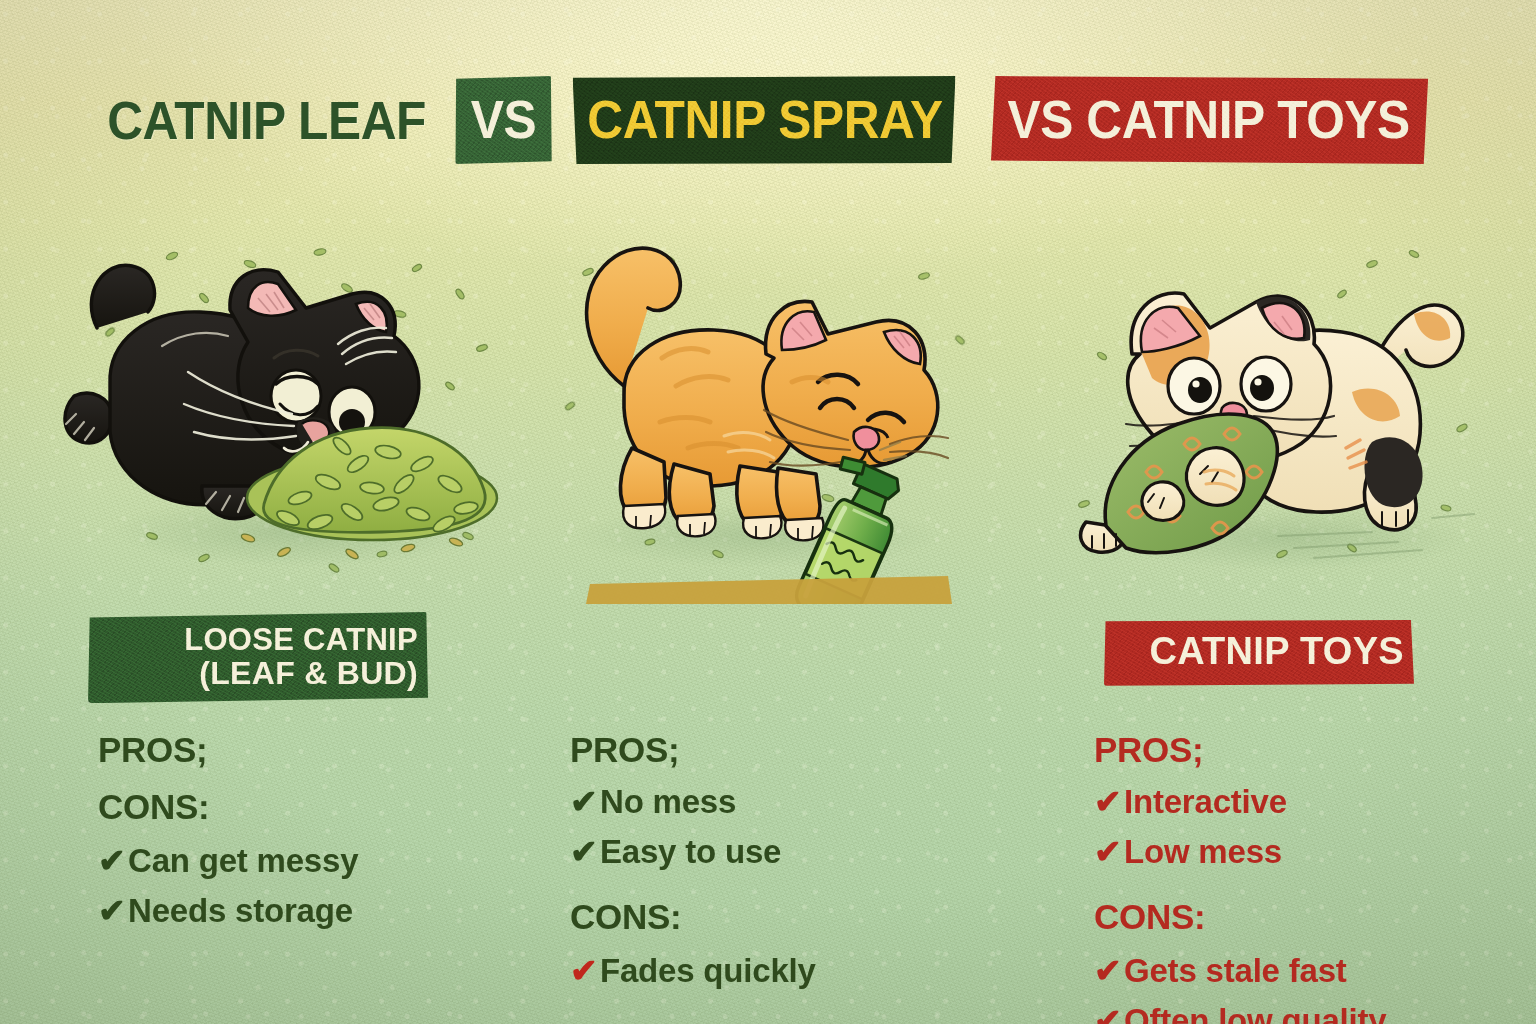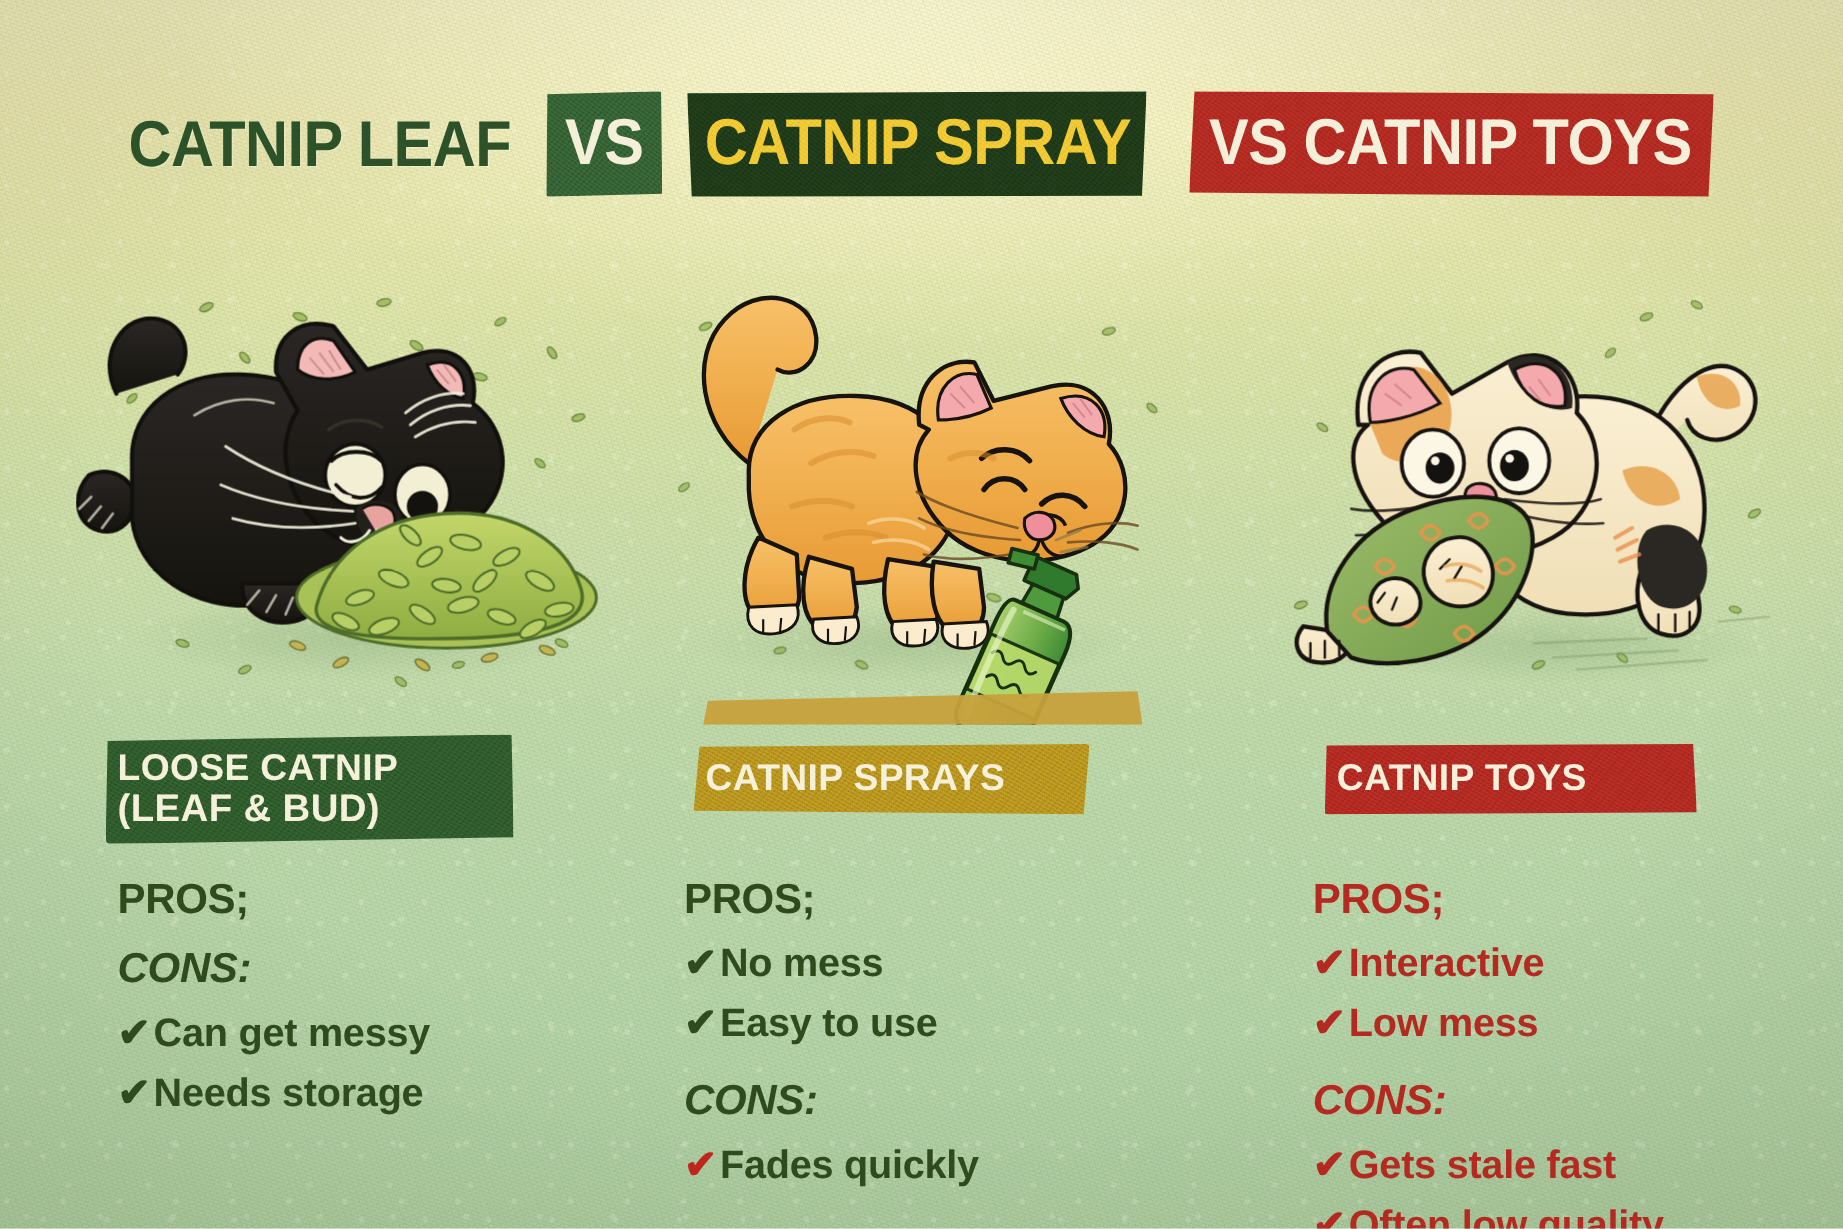--- a/index.html
+++ b/index.html
@@ -120,21 +120,21 @@
     width:470px;
   }
   .art svg{ position:absolute; left:0; top:0; width:470px; height:368px; }
 
   
   .banner{
     position:relative;
     display:inline-block;
     color:#f5f0d9;
     font-weight:bold;
-    text-align:left;
+    text-align:right;
     line-height:1.02;
     letter-spacing:.3px;
     z-index:5;
   }
   .banner::after{
     content:""; position:absolute; inset:0; pointer-events:none;
     opacity:.28; mix-blend-mode:overlay;
     background-image:
       repeating-linear-gradient(29deg, rgba(255,255,255,.55) 0 1px, transparent 1px 3px),
       repeating-linear-gradient(-51deg, rgba(0,0,0,.5) 0 1px, transparent 1px 4px);
@@ -153,37 +153,37 @@
     background:#b79420;
     width:330px; padding:12px 10px 15px;
     font-size:31px;
     clip-path:polygon(1.5% 4%, 100% 0%, 98.5% 100%, 0% 95%);
     border-radius:3px;
   }
   #banner-3{
     position:absolute; left:1104px; top:620px;
     background:#b12a22;
     width:310px; padding:12px 10px 15px;
-    font-size:31px;
+    font-size:38px;
     clip-path:polygon(0.5% 2%, 99% 0%, 100% 97%, 0% 100%);
     border-radius:3px;
   }
 
   
   .pc{ position:absolute; z-index:5; width:450px; }
   #pc-1{ left:98px; top:732px; }
   #pc-2{ left:570px; top:732px; }
   #pc-3{ left:1094px; top:732px; }
 
   .hd{
     font-size:35px; font-weight:bold; line-height:1;
     letter-spacing:-.3px;
   }
   .hd.pros{ margin-bottom:10px; }
-  .hd.cons{ margin-top:22px; margin-bottom:12px;font-style:italic; }
+  .hd.cons{ margin-top:22px; margin-bottom:12px; }
   .li{
     font-size:33px; font-weight:bold;
     line-height:1.52;
     white-space:nowrap;
     letter-spacing:-.2px;
   }
   .li .ck{ display:inline-block; width:30px; }
 
   .green{ color:#2f4a1d; }
   .red{ color:#b42a20; }
@@ -616,23 +616,20 @@
         </g>
       </svg>
     </div>
   </div>
 
   <div class="banner" id="banner-1">
     <span>LOOSE CATNIP</span>
     <span class="sub">(LEAF &amp; BUD)</span>
   </div>
 
-  <div class="banner" id="banner-2">
-    <span>CATNIP SPRAYS</span>
-  </div>
 
   <div class="banner" id="banner-3">
     <span>CATNIP TOYS</span>
   </div>
 
   <div class="pc" id="pc-1">
     <div class="hd pros green">PROS;</div>
     <div class="hd cons green">CONS:</div>
     <div class="li green">
       <span class="ck">✔</span><span>Can get messy</span>

